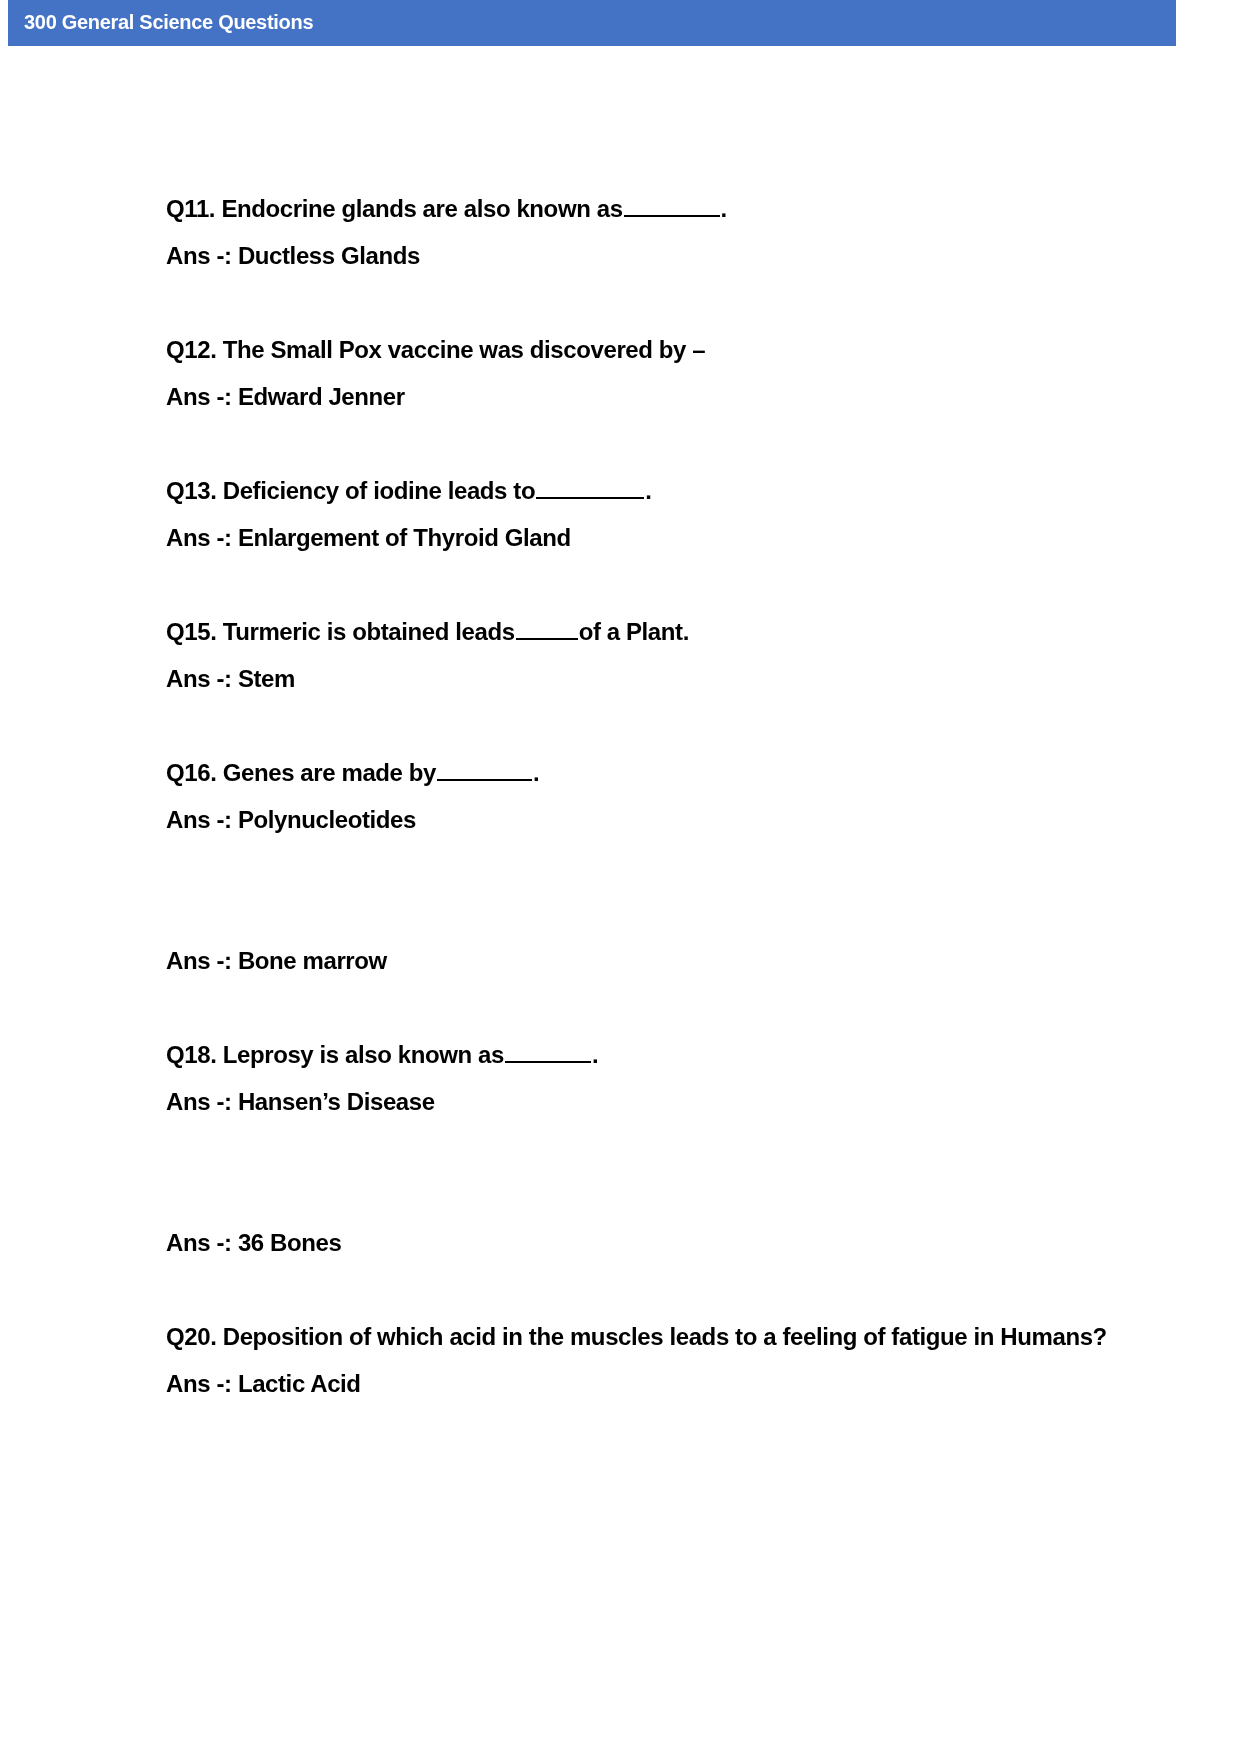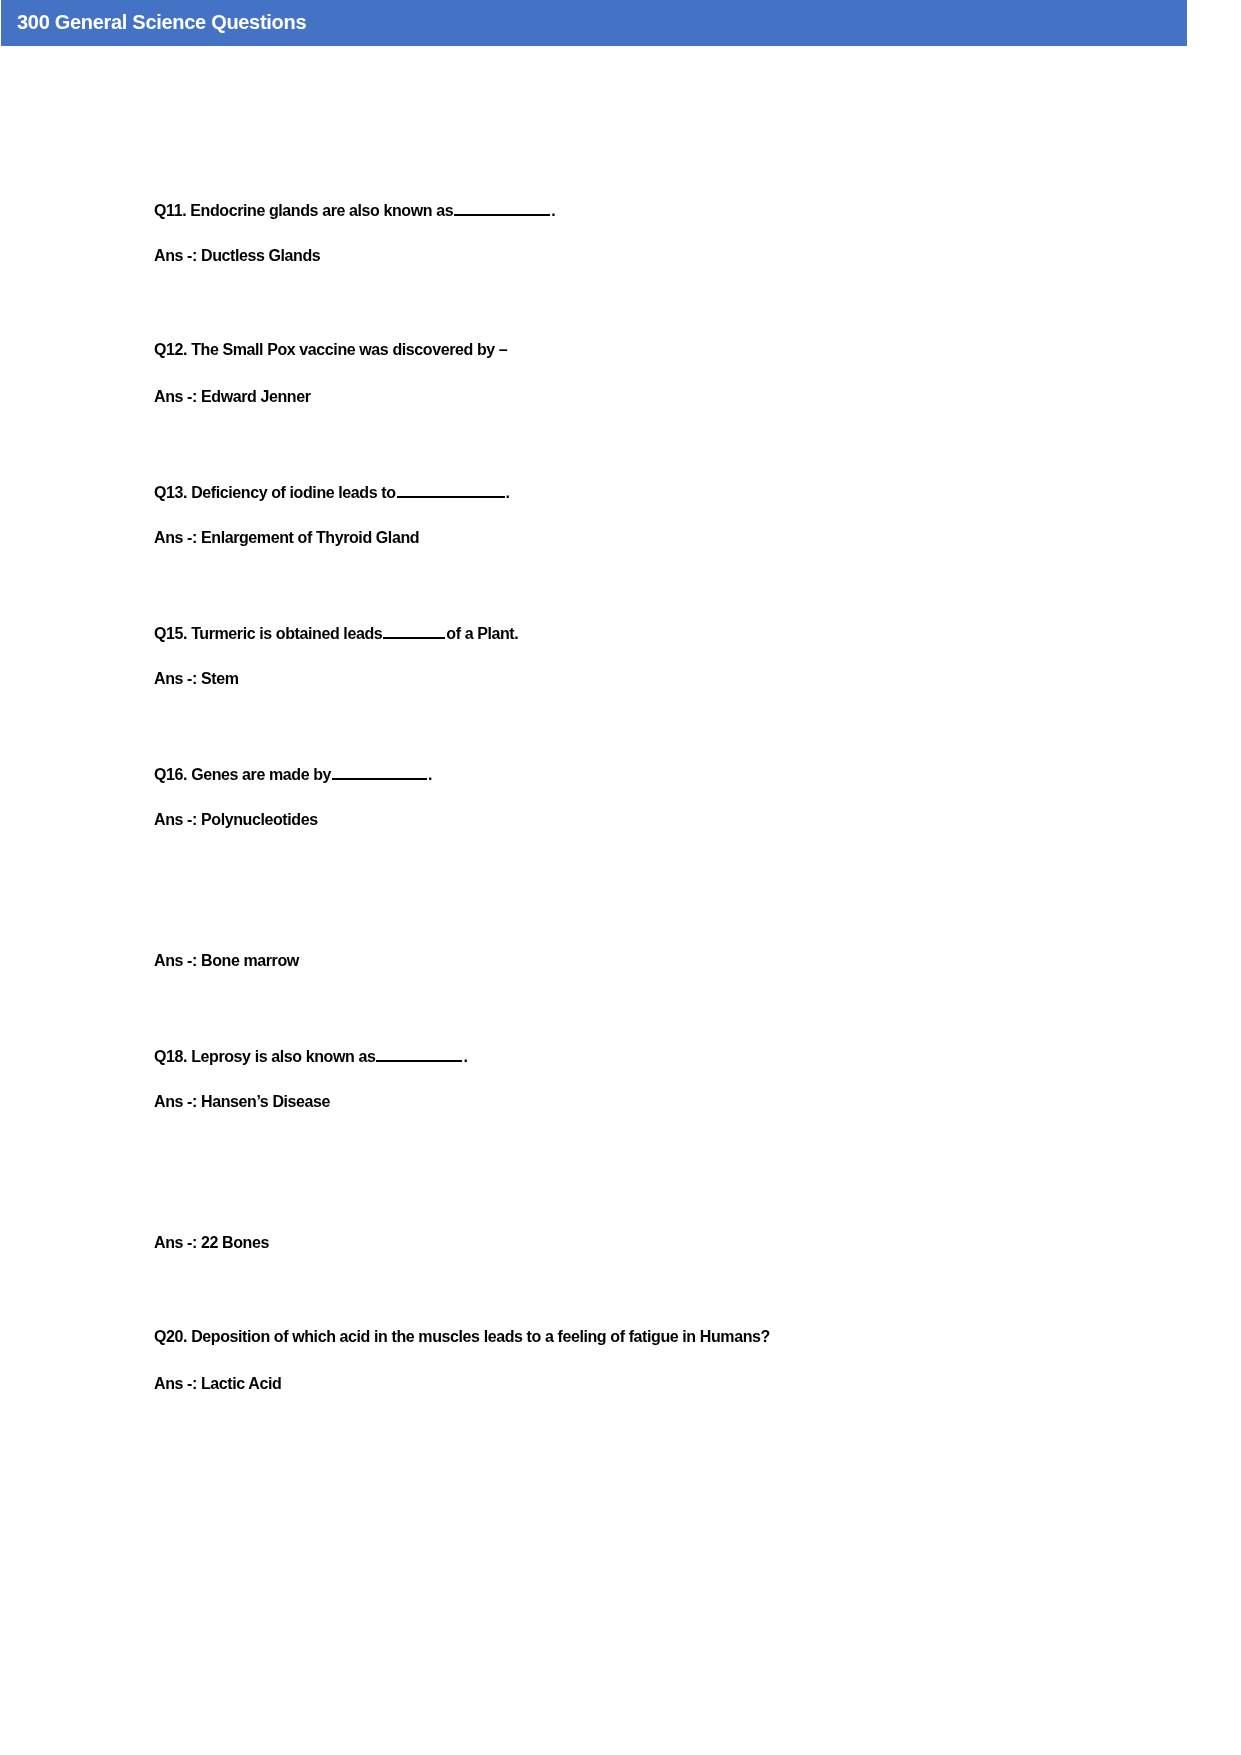--- a/index.html
+++ b/index.html
@@ -10,26 +10,25 @@
     body {
       width: 1241px;
       height: 1755px;
       position: relative;
       overflow: hidden;
       font-family: "Liberation Sans", "DejaVu Sans", sans-serif;
       color: #000000;
     }
     .header-bar {
       position: absolute;
-      left: 1px;
+      left: 8px;
       top: 0;
       width: 1168px;
       height: 46px;
       background: #4472C4;
-      padding-left: 18px;
     }
     .header-title {
       position: absolute;
       left: 16px;
       top: 11px;
       font-size: 20px;
       font-weight: bold;
       color: #ffffff;
       letter-spacing: -0.3px;
       white-space: nowrap;
@@ -39,22 +38,22 @@
       left: 150px;
       top: 196px;
       width: 1000px;
     }
     .qa-item {
       height: 141px;
       position: relative;
     }
     .question, .answer {
       position: absolute;
-      left: 4px;
-      font-size: 16px;
+      left: 16px;
+      font-size: 24px;
       font-weight: bold;
       letter-spacing: -0.4px;
       white-space: nowrap;
       line-height: 26px;
     }
     .question { top: 0; }
     .answer { top: 47px; }
     .blank {
       display: inline-block;
       border-bottom: 2px solid #000;
@@ -101,20 +100,20 @@
   <div class="qa-item">
     <div class="answer"><span>Ans -:</span> <span>Bone marrow</span></div>
   </div>
 
   <div class="qa-item">
     <div class="question"><span>Q18.</span> <span>Leprosy is also known as</span><span class="blank" style="width:86px"></span><span>.</span></div>
     <div class="answer"><span>Ans -:</span> <span>Hansen’s Disease</span></div>
   </div>
 
   <div class="qa-item">
-    <div class="answer"><span>Ans -:</span> <span>22 Bones</span></div>
+    <div class="answer"><span>Ans -:</span> <span>36 Bones</span></div>
   </div>
 
   <div class="qa-item">
     <div class="question"><span>Q20.</span> <span>Deposition of which acid in the muscles leads to a feeling of fatigue in Humans?</span></div>
     <div class="answer"><span>Ans -:</span> <span>Lactic Acid</span></div>
   </div>
 </div>
 
 </body></html>

